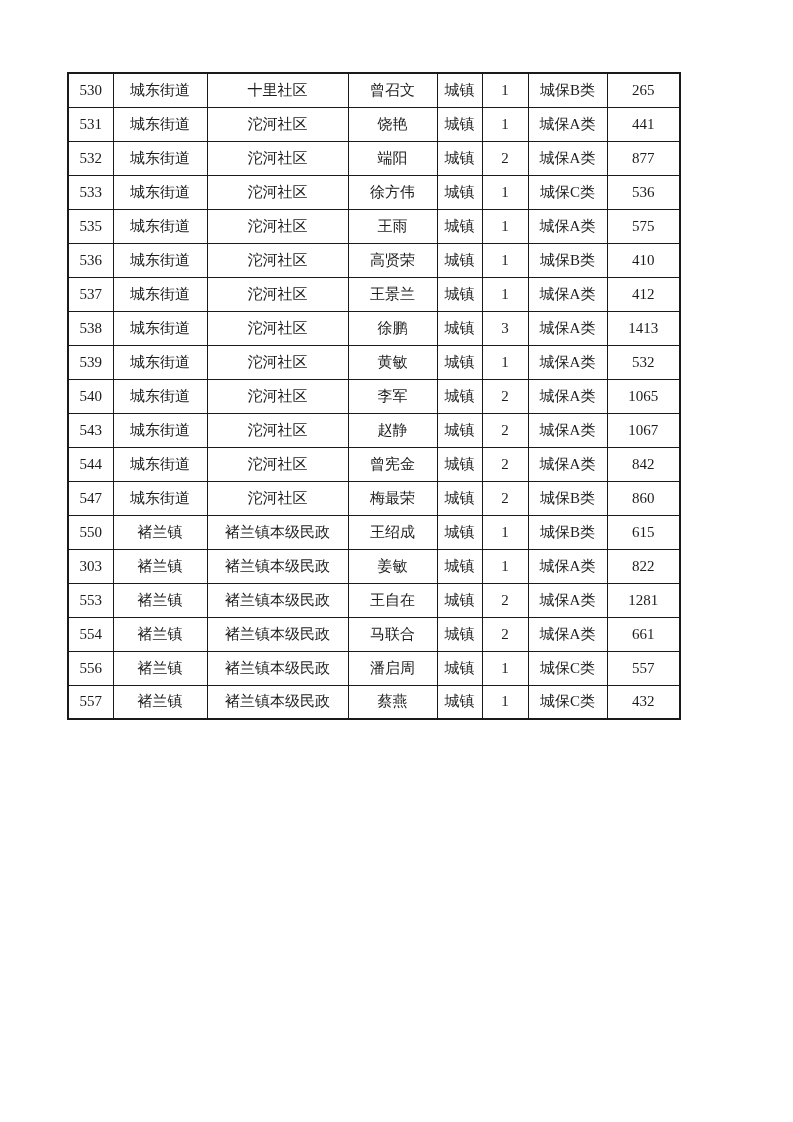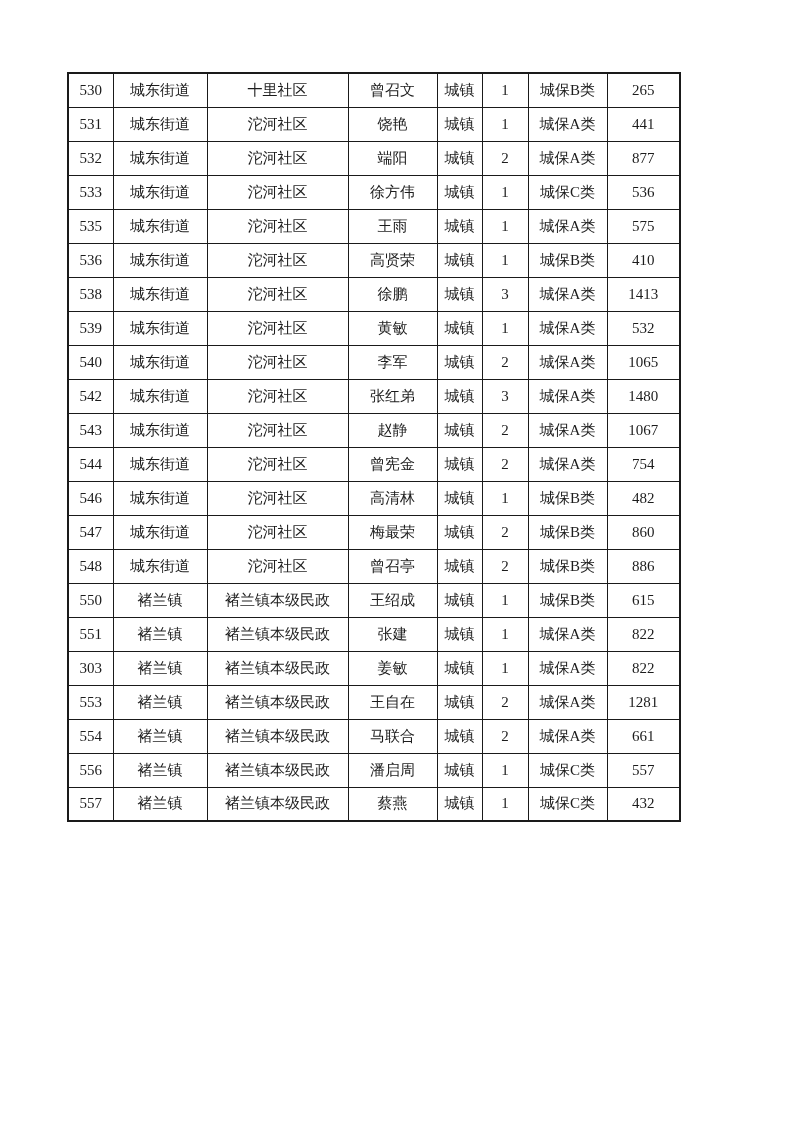--- a/index.html
+++ b/index.html
@@ -119,20 +119,30 @@
           <td>536</td>
           <td>城东街道</td>
           <td>沱河社区</td>
           <td>高贤荣</td>
           <td>城镇</td>
           <td>1</td>
           <td>城保B类</td>
           <td>410</td>
         </tr>
         <tr>
+          <td>537</td>
+          <td>城东街道</td>
+          <td>沱河社区</td>
+          <td>王景兰</td>
+          <td>城镇</td>
+          <td>1</td>
+          <td>城保A类</td>
+          <td>412</td>
+        </tr>
+        <tr>
           <td>538</td>
           <td>城东街道</td>
           <td>沱河社区</td>
           <td>徐鹏</td>
           <td>城镇</td>
           <td>3</td>
           <td>城保A类</td>
           <td>1413</td>
         </tr>
         <tr>
@@ -149,98 +159,58 @@
           <td>540</td>
           <td>城东街道</td>
           <td>沱河社区</td>
           <td>李军</td>
           <td>城镇</td>
           <td>2</td>
           <td>城保A类</td>
           <td>1065</td>
         </tr>
         <tr>
-          <td>542</td>
-          <td>城东街道</td>
-          <td>沱河社区</td>
-          <td>张红弟</td>
-          <td>城镇</td>
-          <td>3</td>
-          <td>城保A类</td>
-          <td>1480</td>
-        </tr>
-        <tr>
           <td>543</td>
           <td>城东街道</td>
           <td>沱河社区</td>
           <td>赵静</td>
           <td>城镇</td>
           <td>2</td>
           <td>城保A类</td>
           <td>1067</td>
         </tr>
         <tr>
           <td>544</td>
           <td>城东街道</td>
           <td>沱河社区</td>
           <td>曾宪金</td>
           <td>城镇</td>
           <td>2</td>
           <td>城保A类</td>
-          <td>754</td>
-        </tr>
-        <tr>
-          <td>546</td>
-          <td>城东街道</td>
-          <td>沱河社区</td>
-          <td>高清林</td>
-          <td>城镇</td>
-          <td>1</td>
-          <td>城保B类</td>
-          <td>482</td>
+          <td>842</td>
         </tr>
         <tr>
           <td>547</td>
           <td>城东街道</td>
           <td>沱河社区</td>
           <td>梅最荣</td>
           <td>城镇</td>
           <td>2</td>
           <td>城保B类</td>
           <td>860</td>
         </tr>
         <tr>
-          <td>548</td>
-          <td>城东街道</td>
-          <td>沱河社区</td>
-          <td>曾召亭</td>
-          <td>城镇</td>
-          <td>2</td>
-          <td>城保B类</td>
-          <td>886</td>
-        </tr>
-        <tr>
           <td>550</td>
           <td>褚兰镇</td>
           <td>褚兰镇本级民政</td>
           <td>王绍成</td>
           <td>城镇</td>
           <td>1</td>
           <td>城保B类</td>
           <td>615</td>
-        </tr>
-        <tr>
-          <td>551</td>
-          <td>褚兰镇</td>
-          <td>褚兰镇本级民政</td>
-          <td>张建</td>
-          <td>城镇</td>
-          <td>1</td>
-          <td>城保A类</td>
-          <td>822</td>
         </tr>
         <tr>
           <td>303</td>
           <td>褚兰镇</td>
           <td>褚兰镇本级民政</td>
           <td>姜敏</td>
           <td>城镇</td>
           <td>1</td>
           <td>城保A类</td>
           <td>822</td>

